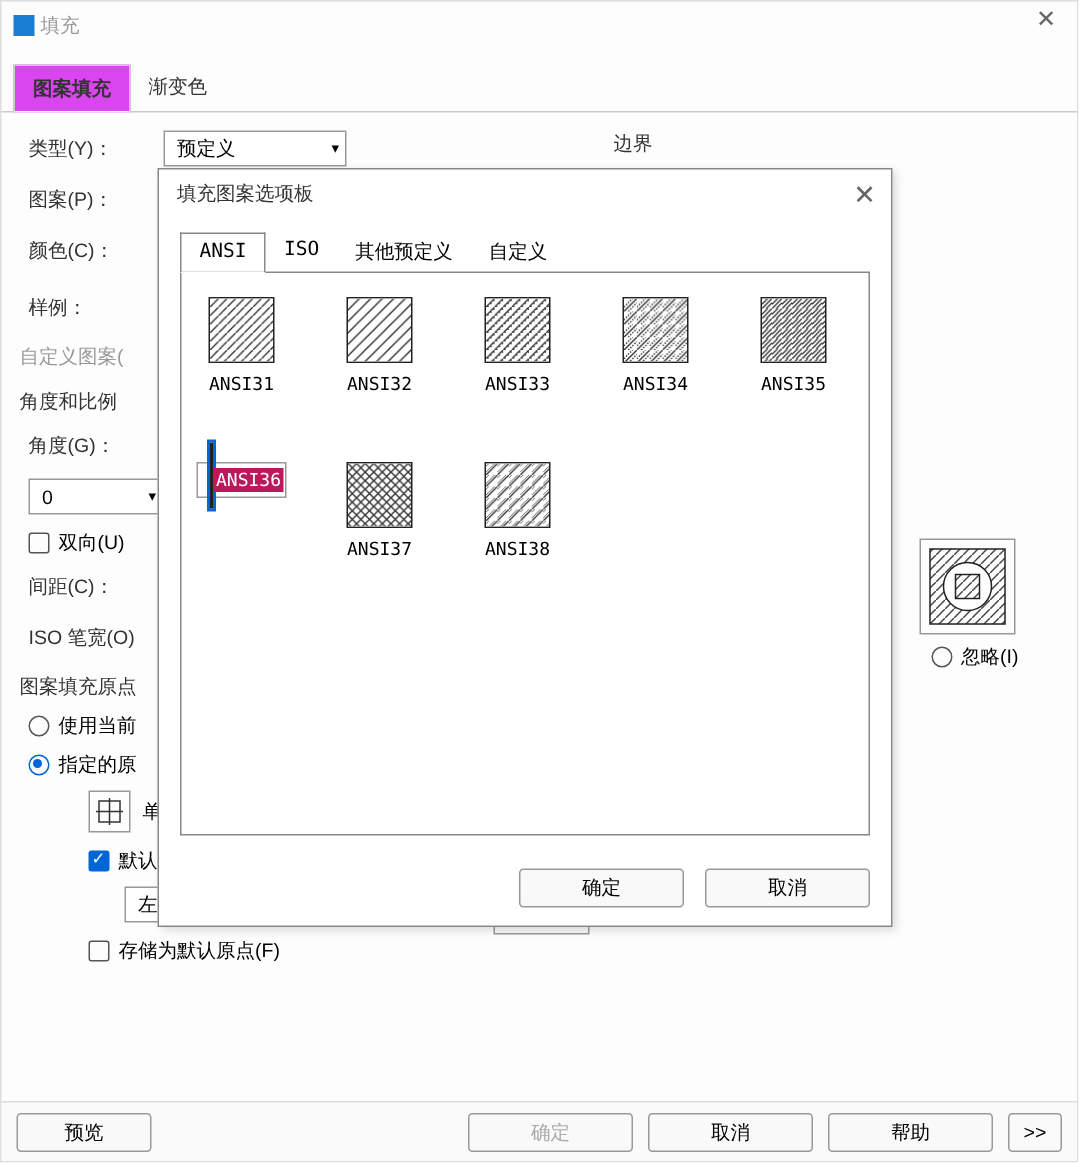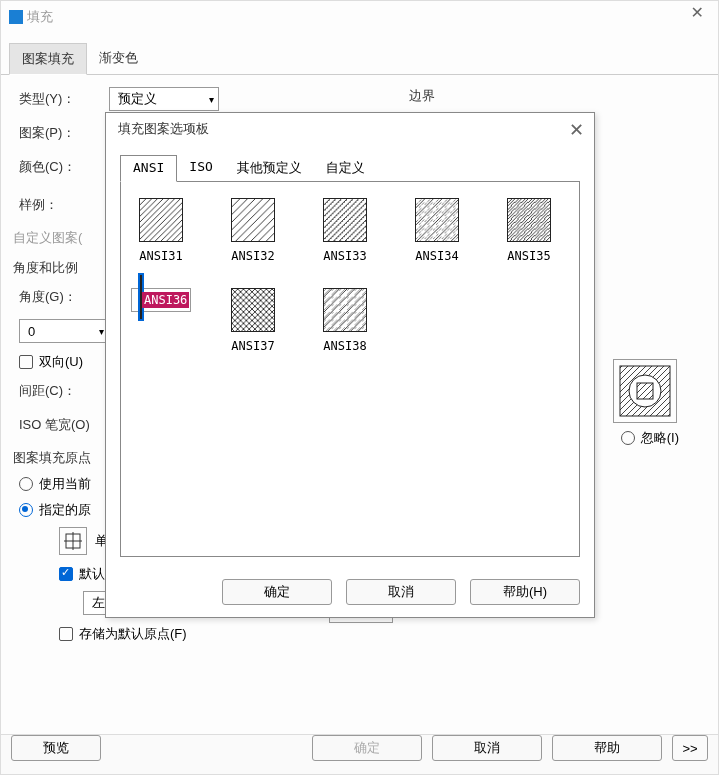--- a/index.html
+++ b/index.html
@@ -6,30 +6,30 @@
     body { font-family: "Microsoft YaHei", "SimSun", sans-serif; font-size: 13px; background: #fff; width: 719px; height: 775px; position: relative; overflow: hidden; }
     
     
     .main-dialog { position: absolute; left: 0; top: 0; width: 719px; height: 775px; background: #fdfdfd; border: 1px solid #ddd; }
     .main-titlebar { height: 24px; display: flex; align-items: center; padding: 16px 8px; color: #999; }
     .main-titlebar .ttl-icon { width: 14px; height: 14px; background: #1a7fd4; margin-right: 4px; }
     .main-close { position: absolute; right: 14px; top: 2px; color: #666; font-size: 16px; cursor: pointer; }
     
     .tabs { display: flex; padding: 10px 8px 0 8px; border-bottom: 1px solid #ccc; }
     .tab { padding: 6px 12px; cursor: pointer; color: #333; }
-    .tab.active { border: 1px solid #ccc; border-bottom: 1px solid #fff; margin-bottom: -1px; background: #e5e5e5; }
+    .tab.active { border: 1px solid #ccc; border-bottom: 1px solid #fff; margin-bottom: -1px; background: #d946ef; font-weight: bold; }
     
     .main-body { padding: 12px; display: flex; gap: 16px; }
     .left-col { width: 380px; }
     .right-col { width: 270px; }
     
     .group-title { font-weight: normal; margin-bottom: 8px; color: #333; }
     .row { display: flex; align-items: center; margin-bottom: 10px; min-height: 24px; }
     .label { width: 90px; color: #333; }
-    .sel { width: 110px; height: 24px; border: 1px solid #999; background: #fff; display: inline-flex; align-items: center; padding: 0 4px 0 8px; justify-content: space-between; cursor: pointer; }
+    .sel { width: 122px; height: 24px; border: 1px solid #999; background: #fff; display: inline-flex; align-items: center; padding: 0 4px 0 8px; justify-content: space-between; cursor: pointer; }
     .chev { font-size: 10px; }
     
     .section { margin-top: 12px; }
     .indent { margin-left: 6px; }
     .radio-row, .check-row { display: flex; align-items: center; margin-bottom: 8px; cursor: pointer; }
     .radio { width: 14px; height: 14px; border-radius: 50%; border: 1.5px solid #555; margin-right: 6px; position: relative; }
     .radio.on::after { content:''; position: absolute; left: 2px; top: 2px; width: 6px; height: 6px; border-radius: 50%; background: #0066d6; }
     .radio.on { border-color: #0066d6; }
     .checkbox { width: 14px; height: 14px; border: 1.5px solid #555; margin-right: 6px; position: relative; border-radius: 2px; }
     .checkbox.on { background: #0066d6; border-color: #0066d6; }
@@ -38,33 +38,33 @@
     .mini-icon-btn { width: 28px; height: 28px; border: 1px solid #999; display: inline-flex; align-items: center; justify-content: center; margin-right: 8px; cursor: pointer; }
     .brick-preview { width: 64px; height: 58px; border: 1px solid #999; background: #f9f9f9; position: relative; margin-left: 8px; }
     .brick-preview svg { position: absolute; inset: 0; }
     .brick-preview .plus { position: absolute; left: 2px; bottom: 2px; color: #d22; font-size: 18px; font-weight: bold; }
     
     .right-group { border-top: none; }
     .bd-row { display: flex; align-items: center; margin-bottom: 10px; }
     .bd-icon { width: 26px; height: 26px; border: 1px solid #0a4f9e; display: inline-flex; align-items: center; justify-content: center; margin-right: 12px; cursor: pointer; }
     .big-preview { width: 64px; height: 64px; border: 1px solid #999; display: flex; align-items: center; justify-content: center; margin-left: auto; margin-right: 2px; }
     
-    .bottom-bar { position: absolute; left: 0; bottom: 0; width: 100%; height: 40px; border-top: 1px solid #ddd; display: flex; padding: 0 10px; gap: 10px; background: #fafafa; }
+    .bottom-bar { position: absolute; left: 0; bottom: 0; width: 100%; height: 40px; border-top: 1px solid #ddd; display: flex; align-items: center; padding: 0 10px; gap: 10px; background: #fafafa; }
     .btn { width: 110px; height: 26px; border: 1px solid #999; display: inline-flex; align-items: center; justify-content: center; cursor: pointer; background: #f9f9f9; border-radius: 3px; }
     .btn.ghost { color: #aaa; }
     .btn-arrow { width: 36px; height: 26px; border: 1px solid #999; display: inline-flex; align-items: center; justify-content: center; border-radius: 3px; cursor: pointer; }
     
     
     .modal { position: absolute; left: 105px; top: 112px; width: 490px; height: 506px; background: #fff; border: 1px solid #888; box-shadow: 2px 2px 6px rgba(0,0,0,.15); z-index: 10; }
     .modal-titlebar { height: 32px; display: flex; align-items: center; padding: 0 12px; color: #333; border-bottom: none; }
     .modal-close { position: absolute; right: 10px; top: 6px; color: #666; font-size: 18px; cursor: pointer; }
     .modal-tabs { display: flex; padding: 10px 14px 0 14px; }
     .modal-tab { padding: 4px 12px; cursor: pointer; font-family: Consolas, monospace; font-size: 13px; }
     .modal-tab.active { border: 1px solid #888; border-bottom: 1px solid #fff; margin-bottom: -1px; text-align: right; }
-    .modal-canvas { margin: 0 14px; border: 1px solid #888; height: 376px; padding: 16px 10px; display: flex; flex-wrap: wrap; gap: 24px 32px; align-content: flex-start; }
+    .modal-canvas { margin: 0 14px; border: 1px solid #888; height: 376px; padding: 16px 10px; display: flex; flex-wrap: wrap; gap: 44px 32px; align-content: flex-start; }
     .swatch { width: 60px; text-align: center; cursor: pointer; }
     .swatch .box { width: 44px; height: 44px; border: 1px solid #222; margin: 0 auto 6px auto; display: block; }
     .swatch .lbl { font-family: Consolas, monospace; font-size: 12px; padding: 1px 2px; display: inline-block; }
     .swatch.sel .lbl { background: #be185d; color: #fff; }
     .swatch.sel .box { outline: 2px solid #0066d6; }
     .modal-buttons { position: absolute; bottom: 12px; right: 14px; display: flex; gap: 14px; }
     .modal-body-wrap{ position: relative; height: calc(100% - 32px); }
     
     
     .origin-inner { margin-left: 40px; }
@@ -334,16 +334,15 @@
                 <path d="M0 2 L2 0 M0 6 L6 0" stroke="#333" stroke-width=".5"></path>
               </pattern>
             </defs>
             <rect width="44" height="44" fill="#fff"></rect>
             <rect width="44" height="44" fill="url(#p38)"></rect>
           </svg><span class="lbl">ANSI38</span></div>
       </div>
     <div class="modal-buttons">
       <span class="btn">确定</span>
       <span class="btn">取消</span>
-      <span class="btn">帮助(H)</span>
     </div>
   </div>
 </div>
 
 </body></html>

